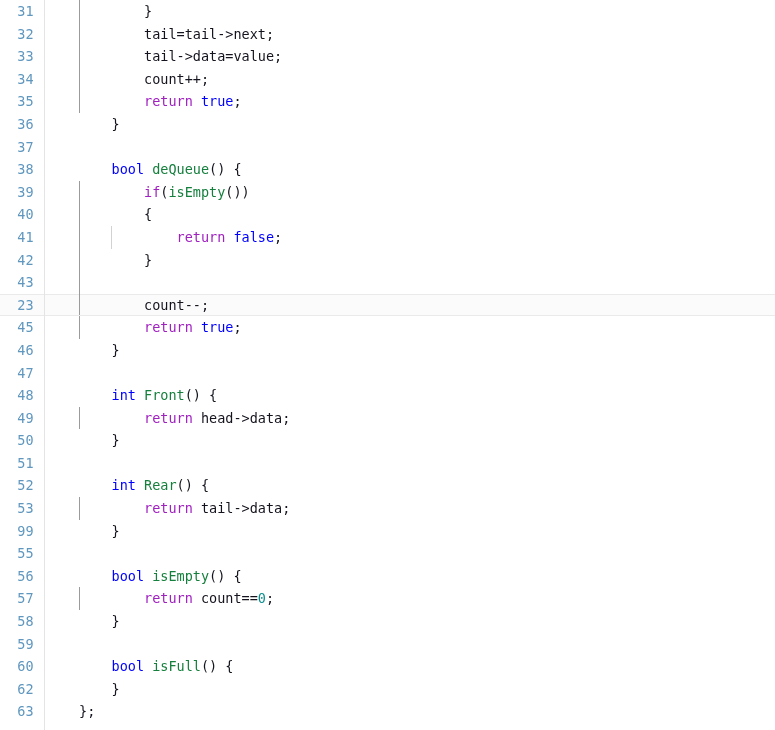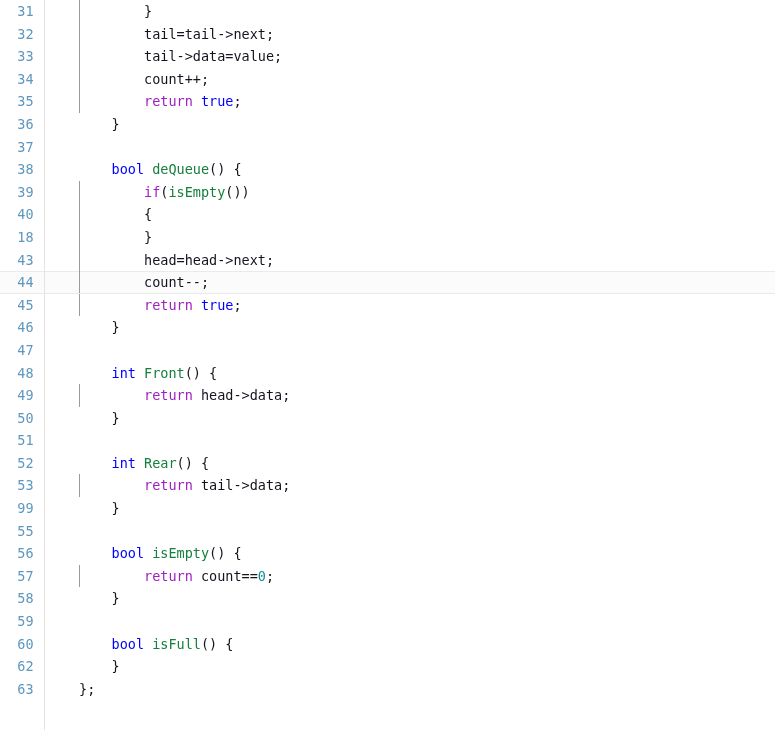--- a/index.html
+++ b/index.html
@@ -107,23 +107,24 @@
       <div class="code-line"><div class="guide g1"></div><div class="ln">31</div><div class="src"><span class="txt">        }</span></div></div>
       <div class="code-line"><div class="guide g1"></div><div class="ln">32</div><div class="src"><span class="txt">        tail=tail-&gt;next;</span></div></div>
       <div class="code-line"><div class="guide g1"></div><div class="ln">33</div><div class="src"><span class="txt">        tail-&gt;data=value;</span></div></div>
       <div class="code-line"><div class="guide g1"></div><div class="ln">34</div><div class="src"><span class="txt">        count++;</span></div></div>
       <div class="code-line"><div class="guide g1"></div><div class="ln">35</div><div class="src"><span class="txt">        </span><span class="ctrl">return</span><span class="txt"> </span><span class="kw">true</span><span class="txt">;</span></div></div>
       <div class="code-line"><div class="ln">36</div><div class="src"><span class="txt">    }</span></div></div>
       <div class="code-line"><div class="ln">37</div><div class="src"><span class="txt"></span></div></div>
       <div class="code-line"><div class="ln">38</div><div class="src"><span class="txt">    </span><span class="kw">bool</span><span class="txt"> </span><span class="fn">deQueue</span><span class="txt">() {</span></div></div>
       <div class="code-line"><div class="guide g1"></div><div class="ln">39</div><div class="src"><span class="txt">        </span><span class="ctrl">if</span><span class="txt">(</span><span class="fn">isEmpty</span><span class="txt">())</span></div></div>
       <div class="code-line"><div class="guide g1"></div><div class="ln">40</div><div class="src"><span class="txt">        {</span></div></div>
-      <div class="code-line"><div class="guide g1"></div><div class="ln">18</div><div class="src"><span class="txt">        }</span></div></div>
-      <div class="code-line"><div class="guide g1"></div><div class="ln">43</div><div class="src"><span class="txt">        head=head-&gt;next;</span></div></div>
-      <div class="code-line active"><div class="guide g1"></div><div class="ln">44</div><div class="src"><span class="txt">        count--;</span></div></div>
+      <div class="code-line"><div class="guide g1"></div><div class="guide g2"></div><div class="ln">41</div><div class="src"><span class="txt">            </span><span class="ctrl">return</span><span class="txt"> </span><span class="kw">false</span><span class="txt">;</span></div></div>
+      <div class="code-line"><div class="guide g1"></div><div class="ln">42</div><div class="src"><span class="txt">        }</span></div></div>
+      <div class="code-line"><div class="guide g1"></div><div class="ln">43</div></div>
+      <div class="code-line active"><div class="guide g1"></div><div class="ln">23</div><div class="src"><span class="txt">        count--;</span></div></div>
       <div class="code-line"><div class="guide g1"></div><div class="ln">45</div><div class="src"><span class="txt">        </span><span class="ctrl">return</span><span class="txt"> </span><span class="kw">true</span><span class="txt">;</span></div></div>
       <div class="code-line"><div class="ln">46</div><div class="src"><span class="txt">    }</span></div></div>
       <div class="code-line"><div class="ln">47</div><div class="src"><span class="txt"></span></div></div>
       <div class="code-line"><div class="ln">48</div><div class="src"><span class="txt">    </span><span class="kw">int</span><span class="txt"> </span><span class="fn">Front</span><span class="txt">() {</span></div></div>
       <div class="code-line"><div class="guide g1"></div><div class="ln">49</div><div class="src"><span class="txt">        </span><span class="ctrl">return</span><span class="txt"> head-&gt;data;</span></div></div>
       <div class="code-line"><div class="ln">50</div><div class="src"><span class="txt">    }</span></div></div>
       <div class="code-line"><div class="ln">51</div><div class="src"><span class="txt"></span></div></div>
       <div class="code-line"><div class="ln">52</div><div class="src"><span class="txt">    </span><span class="kw">int</span><span class="txt"> </span><span class="fn">Rear</span><span class="txt">() {</span></div></div>
       <div class="code-line"><div class="guide g1"></div><div class="ln">53</div><div class="src"><span class="txt">        </span><span class="ctrl">return</span><span class="txt"> tail-&gt;data;</span></div></div>
       <div class="code-line"><div class="ln">99</div><div class="src"><span class="txt">    }</span></div></div>

